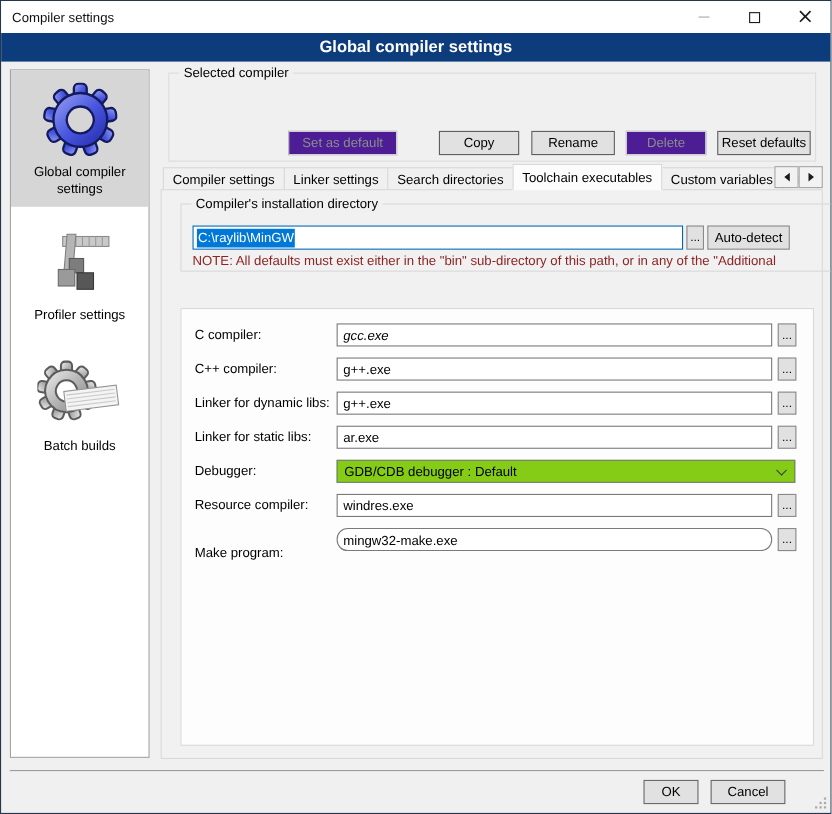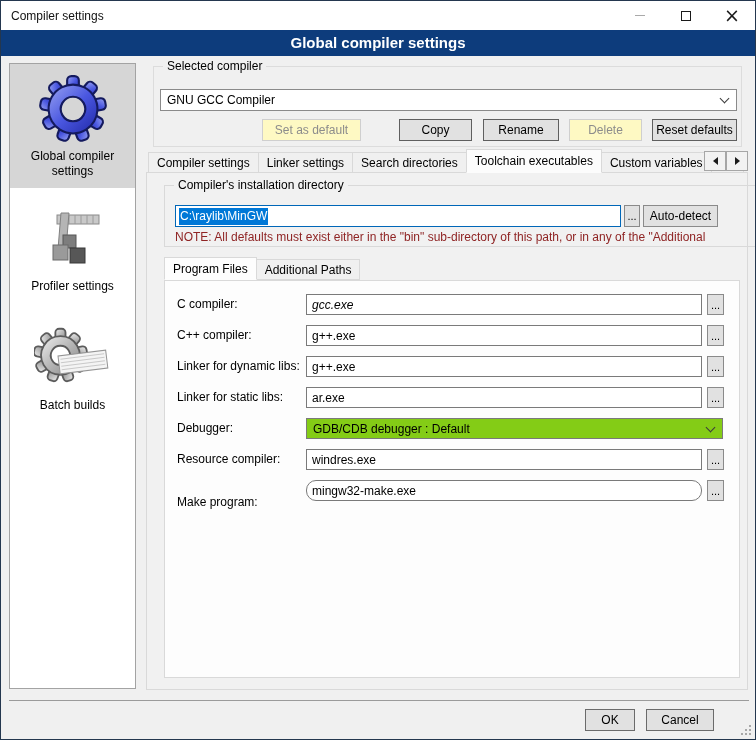--- a/index.html
+++ b/index.html
@@ -33,21 +33,21 @@
   
   .combo { position:absolute; background:#fff; border:1px solid #8a8a8a; display:flex; align-items:center; padding:0 22px 0 6px; }
   .combo.gray { background:#84cc16; border-color:#7a7a7a; }
   .combo-text { white-space:nowrap; overflow:hidden; }
   .chev { position:absolute; right:8px; top:50%; width:7px; height:7px; margin-top:-5px;
           border-right:1.5px solid #3c3c3c; border-bottom:1.5px solid #3c3c3c; transform:rotate(45deg); }
   
   .btn { position:absolute; height:22px; background:#e1e1e1; border:1px solid #5f5f5f;
          font-family:inherit; font-size:12px; color:#000; padding:0; }
   .btn.light { border-color:#8a8a8a; }
-  .btn.disabled { color:#8c8c8c; border-color:#cfcfcf; background:#fef9c3; }
+  .btn.disabled { color:#8c8c8c; border-color:#cfcfcf; background:#4c1d95; }
   
   .tabstrip { position:absolute; display:flex; align-items:flex-end; }
   .tab { height:21px; line-height:20px; padding:0 8px; background:#f0f0f0; border:1px solid #d9d9d9;
          margin-right:-1px; white-space:nowrap; overflow:hidden; }
   .tab.active { height:24px; line-height:23px; background:#fcfcfc; position:relative; z-index:3; border-bottom:1px solid #fcfcfc; }
   .subtab { height:21px; line-height:20px; padding:0 8px; background:#f0f0f0; border:1px solid #d9d9d9; margin-right:-1px; }
   .subtab.active { height:23px; line-height:22px; background:#fdfdfd; position:relative; z-index:3; border-bottom:1px solid #fdfdfd; }
   .tab-clip { width:33px; padding-right:0; }
   .tab-arrow { position:absolute; width:22px; height:20px; background:#f2f2f2; border:1px solid #a6a6a6;
                display:flex; align-items:center; justify-content:center; }
@@ -158,24 +158,20 @@
               <path d="M2,3.5 h44 M2,7 h44 M2,10.5 h44 M2,14 h44" stroke="#c9c9c9" fill="none"></path>
             </g>
           </svg>
         </div>
         <div class="side-label">Batch builds</div>
       </div>
     </div>
 
     <div class="group" style="left:152px; top:10px; width:589px; height:81px;">
       <span class="group-label">Selected compiler</span>
-      <div class="combo" style="left:6px; top:22px; width:577px; height:22px;">
-        <span class="combo-text">GNU GCC Compiler</span>
-        <span class="chev"></span>
-      </div>
       <button class="btn disabled" style="left:108px; top:52px; width:99px;">Set as default</button>
       <button class="btn" style="left:245px; top:52px; width:73px;">Copy</button>
       <button class="btn" style="left:329px; top:52px; width:76px;">Rename</button>
       <button class="btn disabled" style="left:415px; top:52px; width:73px;">Delete</button>
       <button class="btn" style="left:498px; top:52px; width:85px;">Reset defaults</button>
     </div>
 
     <div class="tabstrip" style="left:147px; top:93px; height:24px;">
       <div class="tab">Compiler settings</div>
       <div class="tab">Linker settings</div>
@@ -196,24 +192,20 @@
       <div class="group" style="left:17px; top:12px; width:696px; height:62px; border-color:#d9d9d9;">
         <span class="group-label" style="background:#f1f1f1;">Compiler's installation directory</span>
         <div class="pathbox" style="left:10px; top:19px; width:446px;">
           <span class="sel">C:\raylib\MinGW</span>
         </div>
         <button class="btn light" style="left:459px; top:19px; width:16px; font-size:11px;">...</button>
         <button class="btn light" style="left:478px; top:19px; width:75px;">Auto-detect</button>
         <div class="note" style="left:10px; top:44px; width:580px;">NOTE: All defaults must exist either in the "bin" sub-directory of this path, or in any of the "Additional</div>
       </div>
 
-      <div class="tabstrip" style="left:17px; top:84px; height:23px;">
-        <div class="subtab active">Program Files</div>
-        <div class="subtab">Additional Paths</div>
-      </div>
 
       <div class="subpage">
 
         <div class="form-label" style="top:13px;">C compiler:</div>
         <input class="textbox" style="left: 141px; top: 13px; width: 396px; font-style: italic;" value="gcc.exe">
         <button class="btn light" style="left:542px; top:13px; width:17px; height:21px; font-size:11px;">...</button>
 
         <div class="form-label" style="top:44px;">C++ compiler:</div>
         <input class="textbox" style="left: 141px; top: 44px; width: 396px;" value="g++.exe">
         <button class="btn light" style="left:542px; top:44px; width:17px; height:21px; font-size:11px;">...</button>

